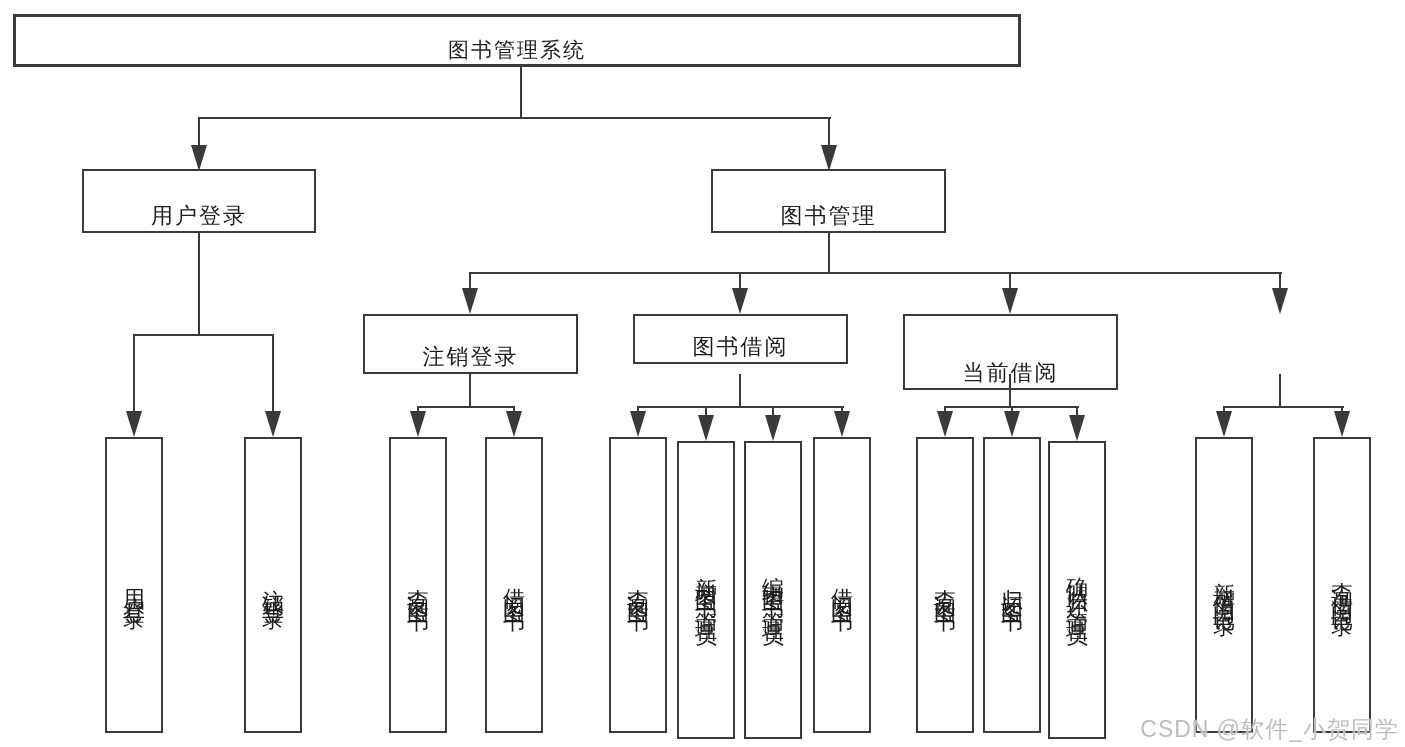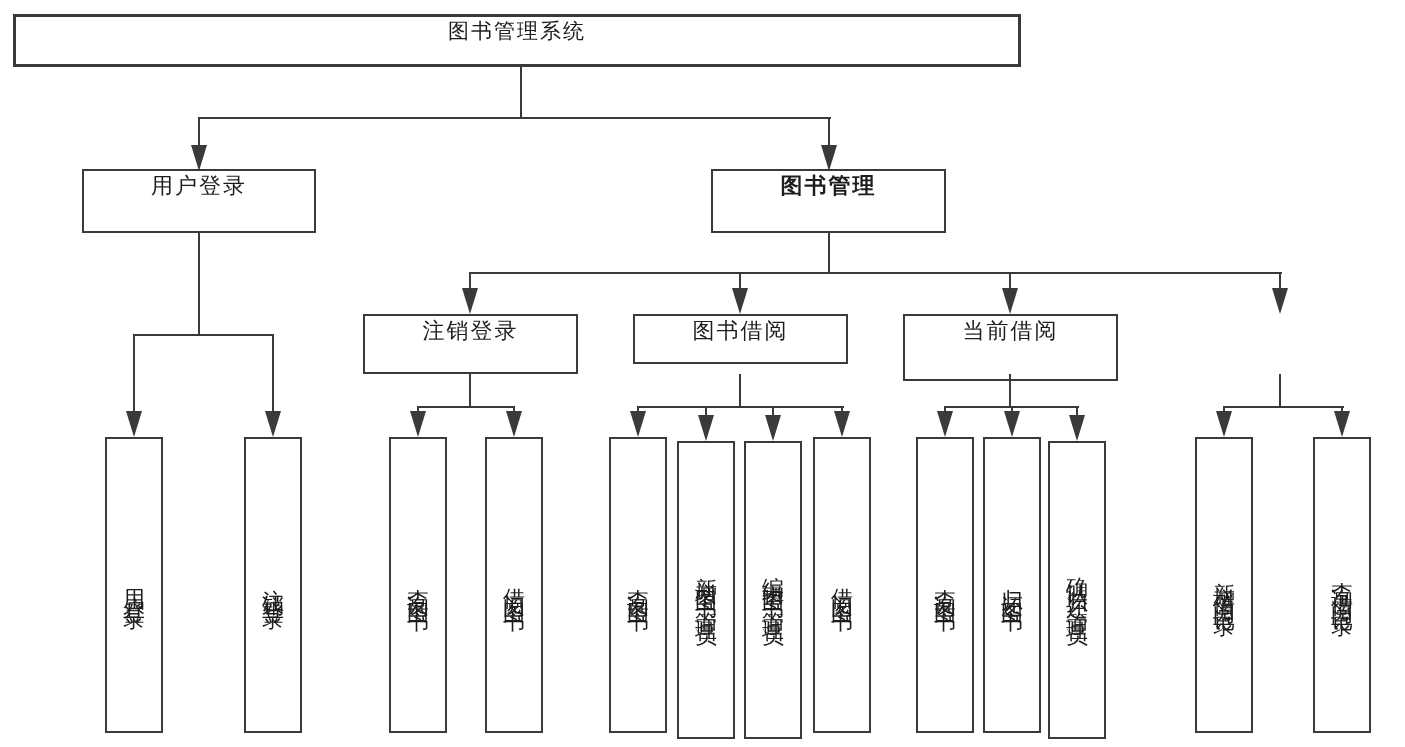--- a/index.html
+++ b/index.html
@@ -11,21 +11,21 @@
     font-family: "Liberation Sans", "DejaVu Sans", sans-serif;
     overflow: hidden;
   }
   
   .hbox {
     position: absolute;
     box-sizing: border-box;
     border: 2px solid #3a3a3a;
     background: #ffffff;
     display: flex;
-    align-items: flex-start;
+    align-items: flex-end;
     justify-content: center;
     color: #1d1d1d;
     font-size: 22px;
     letter-spacing: 2px;
     white-space: nowrap;
   }
   .root {
     border-width: 3px;
     font-size: 21px;
   }
@@ -83,21 +83,21 @@
   <div class="vline" style="left:520px; top:67px; height:52px;"></div>
   <div class="hline" style="left:198px; top:117px; width:633px;"></div>
   <div class="vline" style="left:198px; top:117px; height:29px;"></div>
   <div class="vline" style="left:828px; top:117px; height:29px;"></div>
   <div class="arrow" style="left:191px; top:145px;"></div>
   <div class="arrow" style="left:821px; top:145px;"></div>
 
   <div class="hbox" style="left:82px; top:169px; width:234px; height:64px;">
     <span>用户登录</span>
   </div>
-  <div class="hbox" style="left:711px; top:169px; width:235px; height:64px;font-weight:bold;">
+  <div class="hbox" style="left:711px; top:169px; width:235px; height:64px;">
     <span>图书管理</span>
   </div>
 
   <div class="vline" style="left:198px; top:233px; height:103px;"></div>
   <div class="hline" style="left:133px; top:334px; width:141px;"></div>
   <div class="vline" style="left:133px; top:334px; height:79px;"></div>
   <div class="vline" style="left:272px; top:334px; height:79px;"></div>
   <div class="arrow" style="left:126px; top:411px;"></div>
   <div class="arrow" style="left:265px; top:411px;"></div>
 
@@ -111,21 +111,21 @@
   <div class="arrow" style="left:732px; top:288px;"></div>
   <div class="arrow" style="left:1002px; top:288px;"></div>
   <div class="arrow" style="left:1272px; top:288px;"></div>
 
   <div class="hbox" style="left:363px; top:314px; width:215px; height:60px;">
     <span>注销登录</span>
   </div>
   <div class="hbox" style="left:633px; top:314px; width:215px; height:50px;">
     <span>图书借阅</span>
   </div>
-  <div class="hbox" style="left:903px; top:314px; width:215px; height:67px;">
+  <div class="hbox" style="left:903px; top:314px; width:215px; height:76px;">
     <span>当前借阅</span>
   </div>
 
   <div class="vline" style="left:469px; top:374px; height:34px;"></div>
   <div class="hline" style="left:417px; top:406px; width:98px;"></div>
   <div class="vline" style="left:417px; top:406px; height:8px;"></div>
   <div class="vline" style="left:513px; top:406px; height:8px;"></div>
   <div class="arrow" style="left:410px; top:411px;"></div>
   <div class="arrow" style="left:506px; top:411px;"></div>
 
@@ -193,14 +193,15 @@
     <span class="vtext">确认归还（管理员）</span>
   </div>
 
   <div class="vbox" style="left:1195px; top:437px; height:296px;">
     <span class="vtext">新增借阅记录</span>
   </div>
   <div class="vbox" style="left:1313px; top:437px; height:296px;">
     <span class="vtext">查询借阅记录</span>
   </div>
 
+  <div class="watermark">CSDN @软件_小贺同学</div>
 
 </div>
 
 </body></html>

